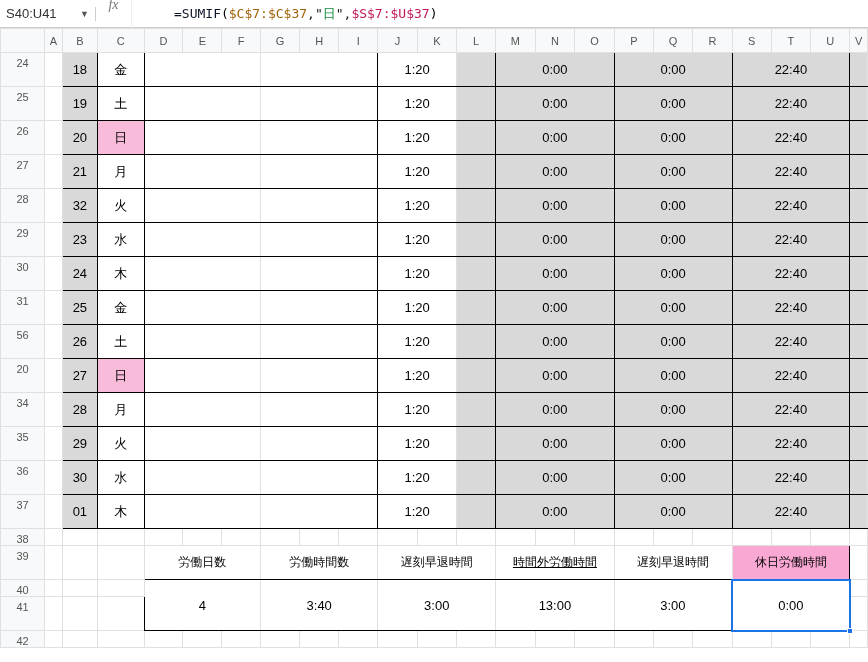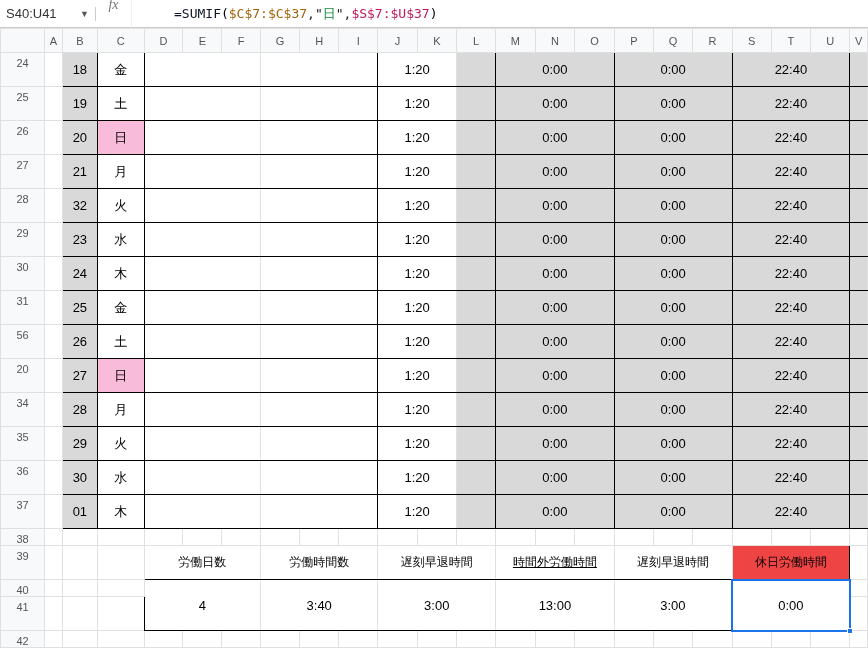--- a/index.html
+++ b/index.html
@@ -95,21 +95,21 @@
     text-align: center;
     color: #000;
     font-size: 13px;
   }
   td.thick-bottom { border-bottom: 1px solid #000; }
   td.thick-top { border-top: 1px solid #000; }
   td.thick-left { border-left: 1px solid #000; }
   td.thick-right { border-right: 1px solid #000; }
   .gray-fill { background: #d9d9d9; }
   .pink-fill { background: #f8bbd9; }
-  .lightpink-fill { background: #ef4444; }
+  .lightpink-fill { background: #f9a8d4; }
   .sel {
     border: 2px solid #1a73e8 !important;
     position: relative;
   }
   .sel-handle {
     position: absolute;
     right: -4px;
     bottom: -4px;
     width: 6px;
     height: 6px;

